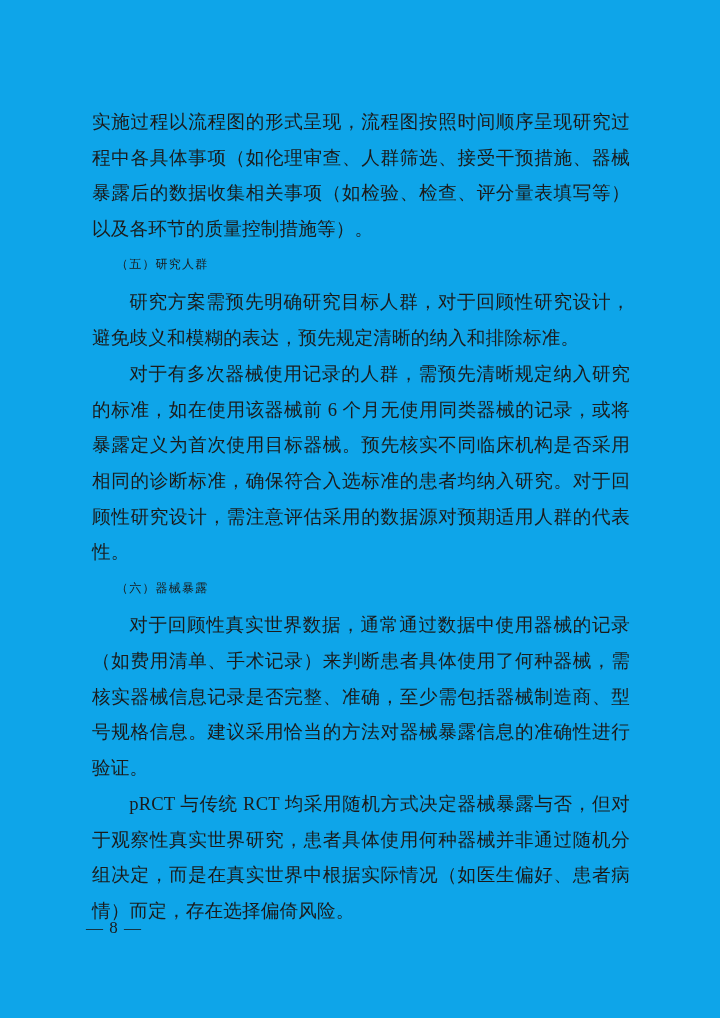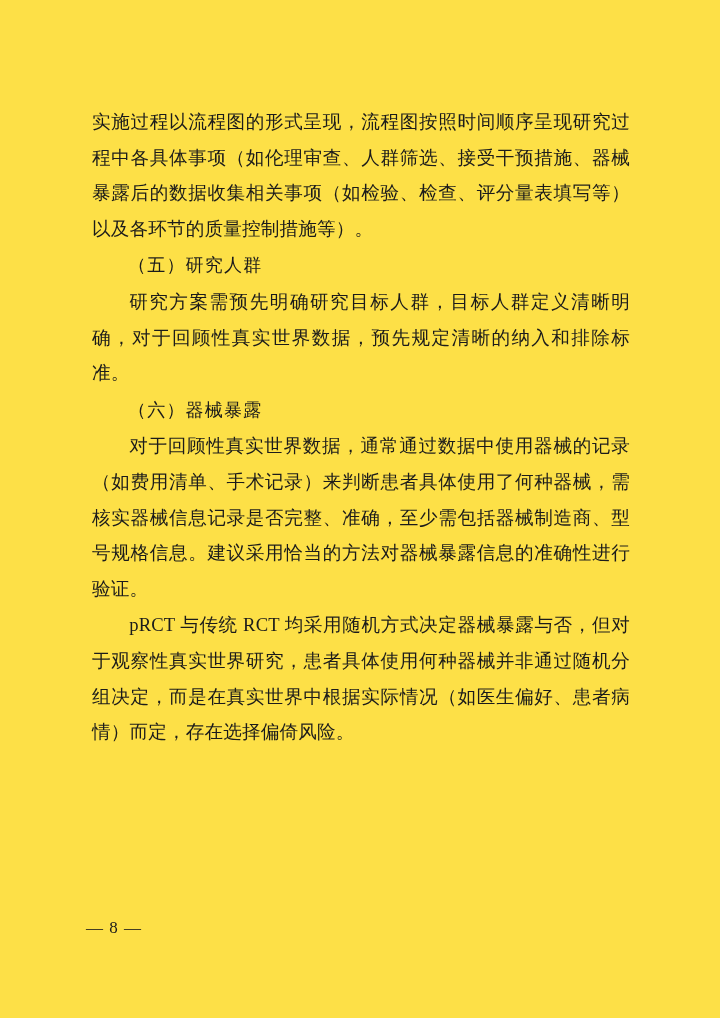--- a/index.html
+++ b/index.html
@@ -4,21 +4,21 @@
 <style>
   html, body {
     margin: 0;
     padding: 0;
     background: #ffffff;
   }
   .page {
     position: relative;
     width: 720px;
     height: 1018px;
-    background: #fde047;
+    background: #0ea5e9;
     font-family: "Liberation Serif", "DejaVu Serif", serif;
     color: #1b1b1b;
     overflow: hidden;
   }
   .content {
     position: absolute;
     left: 92px;
     top: 104px;
     width: 538px;
   }
@@ -29,21 +29,21 @@
     text-align: justify;
     text-justify: inter-ideograph;
     letter-spacing: 0.15px;
   }
   p.indent {
     text-indent: 2em;
   }
   p.heading {
     text-indent: 2em;
     font-family: "DejaVu Serif", "Liberation Serif", serif;
-    font-size: 18px;
+    font-size: 12px;
     letter-spacing: 1.2px;
   }
   .footer {
     position: absolute;
     left: 86px;
     top: 918px;
     width: 560px;
     font-size: 17px;
     letter-spacing: 1px;
     color: #1b1b1b;
@@ -53,21 +53,22 @@
   }
 </style>
 </head>
 <body>
 
 <div class="page">
 
   <div class="content">
     <p class="">实施过程以流程图的形式呈现，流程图按照时间顺序呈现研究过程中各具体事项（如伦理审查、人群筛选、接受干预措施、器械暴露后的数据收集相关事项（如检验、检查、评分量表填写等）以及各环节的质量控制措施等）。</p>
     <p class="heading">（五）研究人群</p>
-    <p class="indent">研究方案需预先明确研究目标人群，目标人群定义清晰明确，对于回顾性真实世界数据，预先规定清晰的纳入和排除标准。</p>
+    <p class="indent">研究方案需预先明确研究目标人群，对于回顾性研究设计，避免歧义和模糊的表达，预先规定清晰的纳入和排除标准。</p>
+    <p class="indent">对于有多次器械使用记录的人群，需预先清晰规定纳入研究的标准，如在使用该器械前 6 个月无使用同类器械的记录，或将暴露定义为首次使用目标器械。预先核实不同临床机构是否采用相同的诊断标准，确保符合入选标准的患者均纳入研究。对于回顾性研究设计，需注意评估采用的数据源对预期适用人群的代表性。</p>
     <p class="heading">（六）器械暴露</p>
     <p class="indent">对于回顾性真实世界数据，通常通过数据中使用器械的记录（如费用清单、手术记录）来判断患者具体使用了何种器械，需核实器械信息记录是否完整、准确，至少需包括器械制造商、型号规格信息。建议采用恰当的方法对器械暴露信息的准确性进行验证。</p>
     <p class="indent">pRCT 与传统 RCT 均采用随机方式决定器械暴露与否，但对于观察性真实世界研究，患者具体使用何种器械并非通过随机分组决定，而是在真实世界中根据实际情况（如医生偏好、患者病情）而定，存在选择偏倚风险。</p>
   </div>
 
   <div class="footer">
     <span>— 8 —</span>
   </div>
 
 </div>

